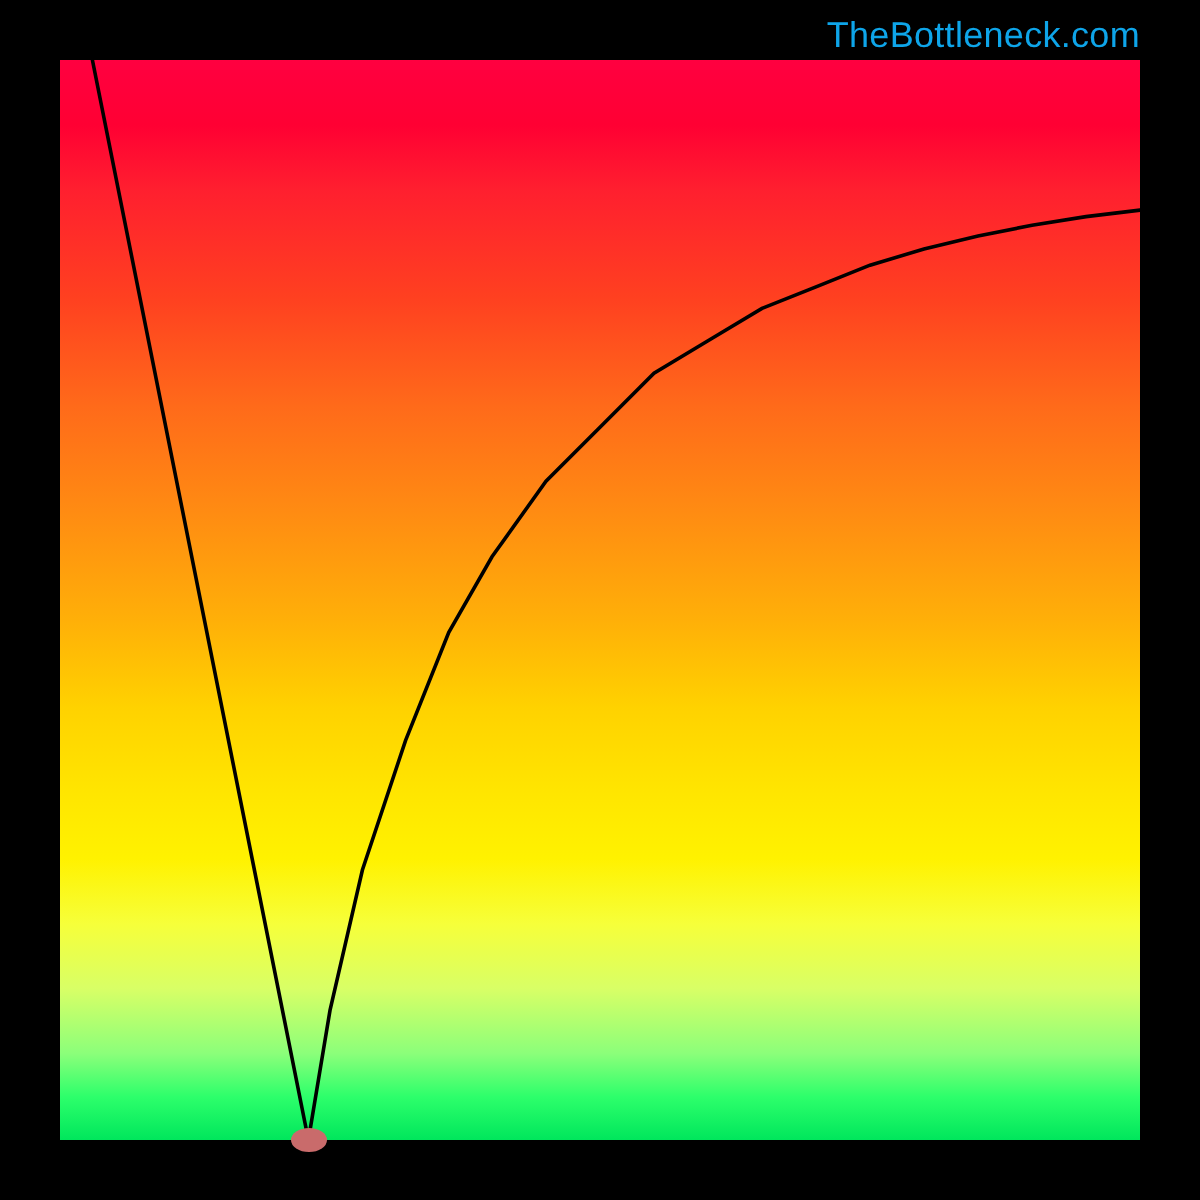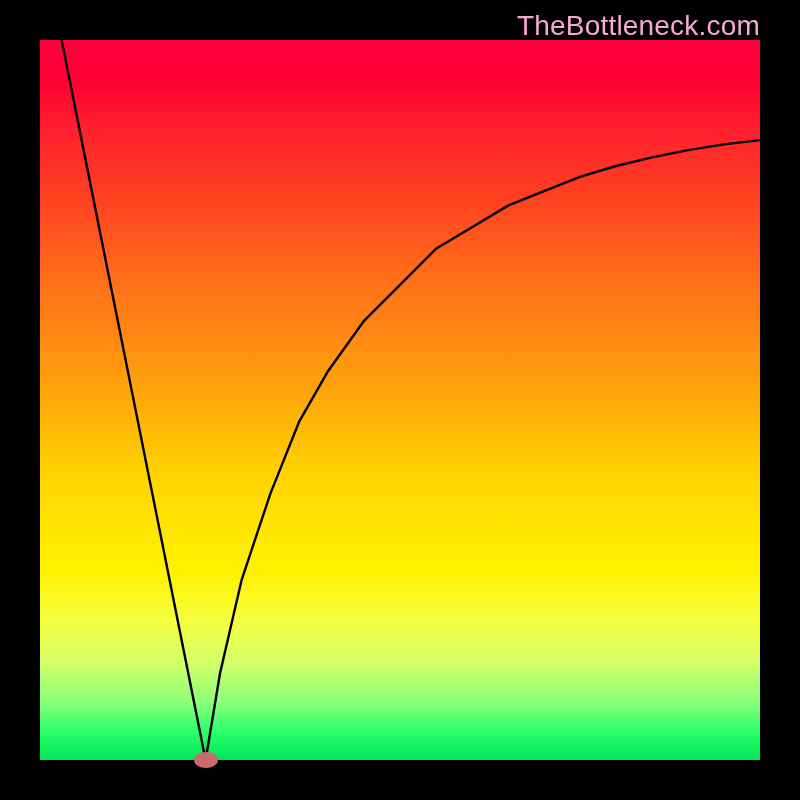--- a/index.html
+++ b/index.html
@@ -38,22 +38,22 @@
       #d8ff66 86%,
       #8bff7a 92%,
       #2dff6b 96%,
       #00e65c 100%
     );
   }
   .attribution {
     position: absolute;
     top: 10px;
     right: 40px;
-    color: #f9a8d4;
-    font-size: 28px;
+    color: #0ea5e9;
+    font-size: 24px;
     letter-spacing: 0.2px;
     user-select: none;
   }
   svg.curve {
     position: absolute;
     left: 0;
     top: 0;
     width: 720px;
     height: 720px;
     overflow: visible;

